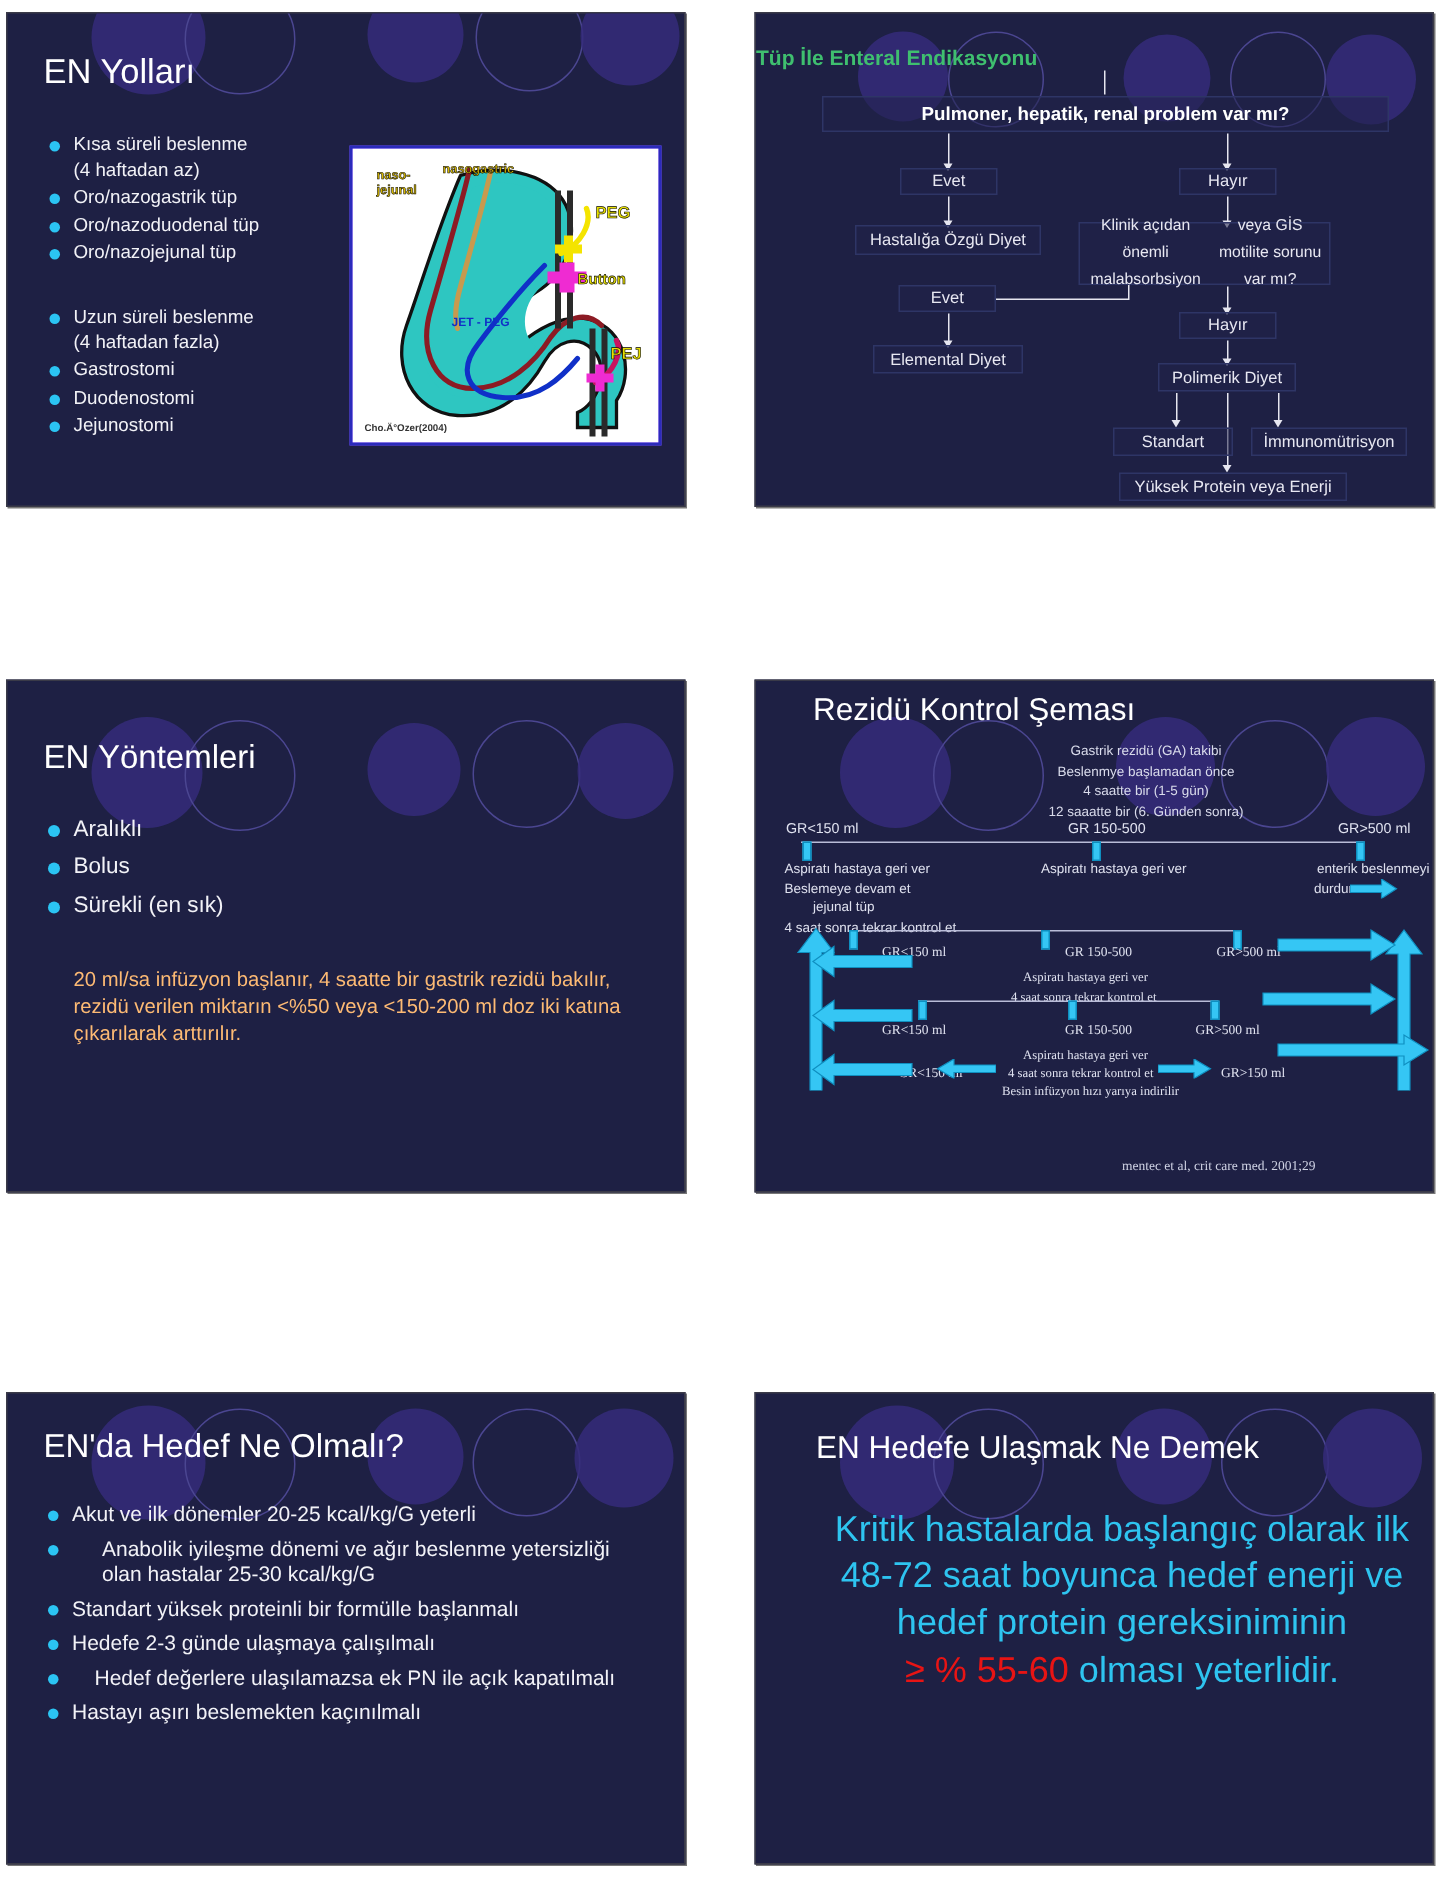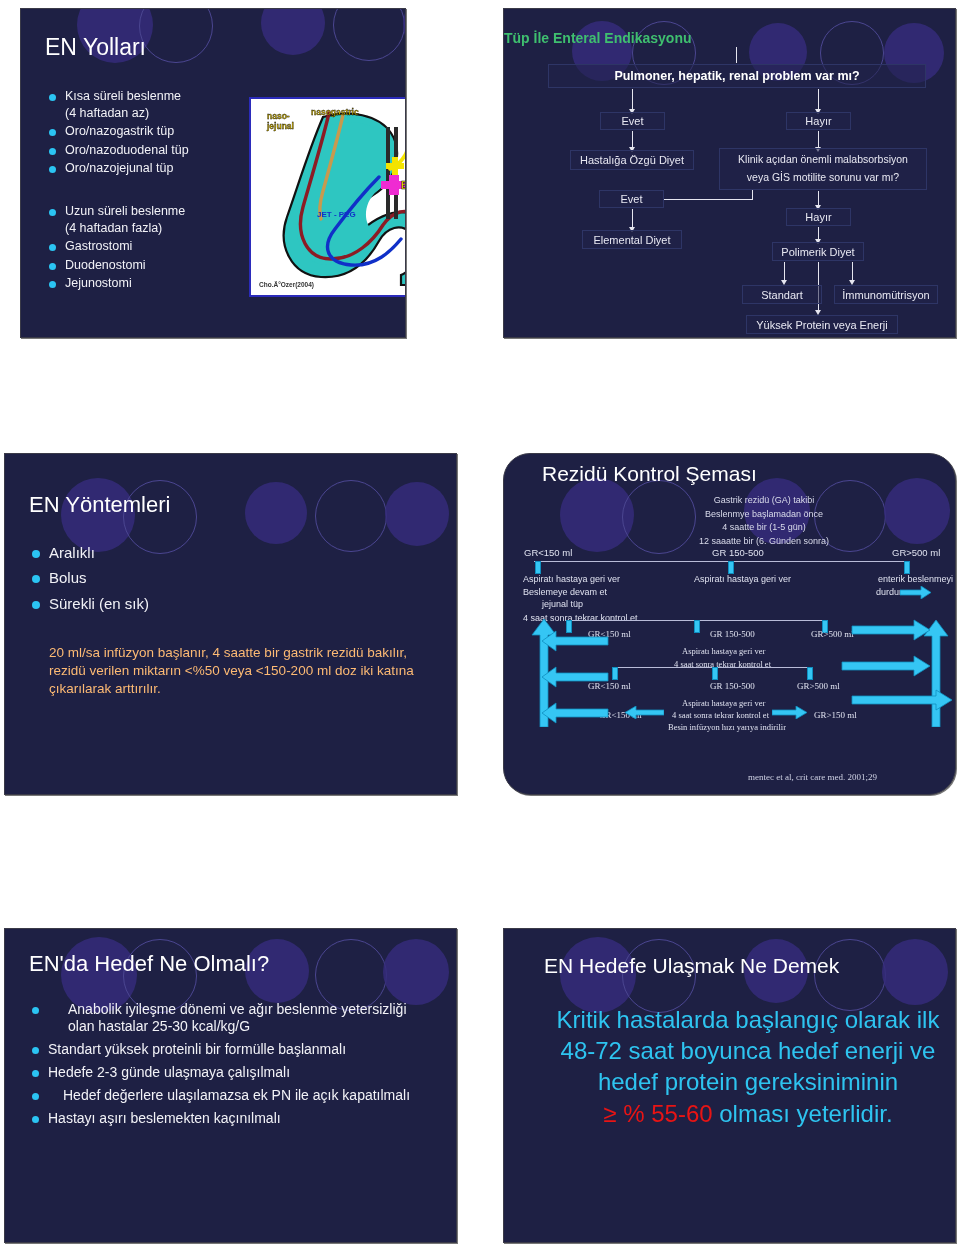--- a/index.html
+++ b/index.html
@@ -43,21 +43,21 @@
   .cite{position:absolute;color:#cfd2e4;font-family:"Liberation Serif",serif;}
 
   .bigpara{position:absolute;text-align:center;color:#2ec4f0;line-height:1.3;}
   .red{color:#e81414;}
 </style>
 </head>
 <body>
 
 <div class="page">
 
-  <div class="slide" style="left:20px;top:8px;width:386px;height:330px;">
+  <div class="slide" style="left:4px;top:8px;width:453px;height:330px;">
     <div class="deco">
       <div class="c-f" style="left:56px;top:-22px;width:76px;height:76px;"></div>
       <div class="c-o" style="left:118px;top:-20px;width:72px;height:72px;"></div>
       <div class="c-f" style="left:240px;top:-18px;width:64px;height:64px;"></div>
       <div class="c-o" style="left:312px;top:-20px;width:70px;height:70px;"></div>
       <div class="c-f" style="left:382px;top:-18px;width:66px;height:66px;"></div>
     </div>
     <div class="content">
       <div class="title" style="left:24px;top:25px;font-size:23px;">EN Yolları</div>
 
@@ -168,21 +168,21 @@
       <div class="fbox" style="left:96px;top:103px;width:65px;height:18px;font-size:11px;">Evet</div>
       <div class="fbox" style="left:282px;top:103px;width:65px;height:18px;font-size:11px;">Hayır</div>
 
       <div class="arr-v" style="left:128px;top:122px;height:18px;"></div>
       <div class="arrhead" style="left:125px;top:138px;"></div>
       <div class="arr-v" style="left:314px;top:122px;height:18px;"></div>
       <div class="arrhead" style="left:311px;top:138px;"></div>
 
       <div class="fbox" style="left:66px;top:141px;width:124px;height:20px;font-size:11px;">Hastalığa Özgü Diyet</div>
 
-      <div class="fbox" style="left:215px;top:139px;width:208px;height:42px;font-size:10.5px;flex-direction:column;line-height:1.7;">
+      <div class="fbox" style="left:215px;top:139px;width:168px;height:42px;font-size:10.5px;flex-direction:row;line-height:1.7;">
         <span>Klinik açıdan önemli malabsorbsiyon</span>
         <span>veya GİS motilite sorunu var mı?</span>
       </div>
 
       <div class="arr-h" style="left:160px;top:190px;width:88px;"></div>
       <div class="arr-v" style="left:248px;top:181px;height:10px;"></div>
 
       <div class="fbox" style="left:95px;top:181px;width:65px;height:18px;font-size:11px;">Evet</div>
 
       <div class="arr-v" style="left:314px;top:182px;height:16px;"></div>
@@ -233,21 +233,21 @@
         <div class="bi" style="margin-bottom:7px;">
             <span class="dot" style="width:8px;height:8px;margin-top:6px;"></span>
             <span class="txt">Sürekli (en sık)</span>
           </div>
       </div>
 
       <div class="para" style="left:44px;top:190px;width:372px;font-size:13.5px;">20 ml/sa infüzyon başlanır, 4 saatte bir gastrik rezidü bakılır, rezidü verilen miktarın &lt;%50 veya &lt;150-200 ml doz iki katına çıkarılarak arttırılır.</div>
     </div>
   </div>
 
-  <div class="slide" style="left:503px;top:453px;width:453px;height:342px;border-radius:27px;">
+  <div class="slide" style="left:503px;top:453px;width:453px;height:342px;">
     <div class="deco">
       <div class="c-f" style="left:56px;top:24px;width:74px;height:74px;"></div>
       <div class="c-o" style="left:118px;top:26px;width:72px;height:72px;"></div>
       <div class="c-f" style="left:240px;top:24px;width:66px;height:66px;"></div>
       <div class="c-o" style="left:310px;top:26px;width:70px;height:70px;"></div>
       <div class="c-f" style="left:380px;top:24px;width:66px;height:66px;"></div>
     </div>
     <div class="content">
       <div class="title" style="left:38px;top:8px;font-size:21px;">Rezidü Kontrol Şeması</div>
 
@@ -336,20 +336,24 @@
     <div class="deco">
       <div class="c-f" style="left:56px;top:8px;width:76px;height:76px;"></div>
       <div class="c-o" style="left:118px;top:10px;width:72px;height:72px;"></div>
       <div class="c-f" style="left:240px;top:10px;width:64px;height:64px;"></div>
       <div class="c-o" style="left:310px;top:10px;width:70px;height:70px;"></div>
       <div class="c-f" style="left:378px;top:10px;width:66px;height:66px;"></div>
     </div>
     <div class="content">
       <div class="title" style="left:24px;top:22px;font-size:22px;">EN'da Hedef Ne Olmalı?</div>
       <div class="bullet-list" style="left:27px;top:72px;width:400px;font-size:14px;">
+        <div class="bi" style="margin-bottom:6px;">
+            <span class="dot" style="margin-top:6px;"></span>
+            <span class="txt">Akut ve ilk dönemler 20-25 kcal/kg/G yeterli</span>
+          </div>
         <div class="bi" style="margin-bottom:6px;gap:20px;">
             <span class="dot" style="margin-top:6px;"></span>
             <span class="txt">Anabolik iyileşme dönemi ve ağır beslenme yetersizliği olan hastalar 25-30 kcal/kg/G</span>
           </div>
         <div class="bi" style="margin-bottom:6px;">
             <span class="dot" style="margin-top:6px;"></span>
             <span class="txt">Standart yüksek proteinli bir formülle başlanmalı</span>
           </div>
         <div class="bi" style="margin-bottom:6px;">
             <span class="dot" style="margin-top:6px;"></span>

